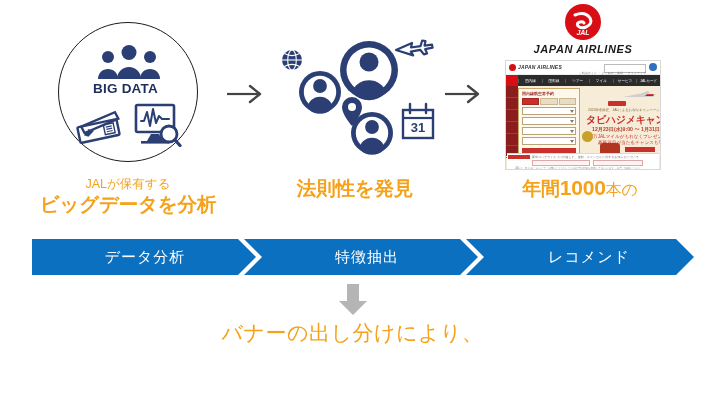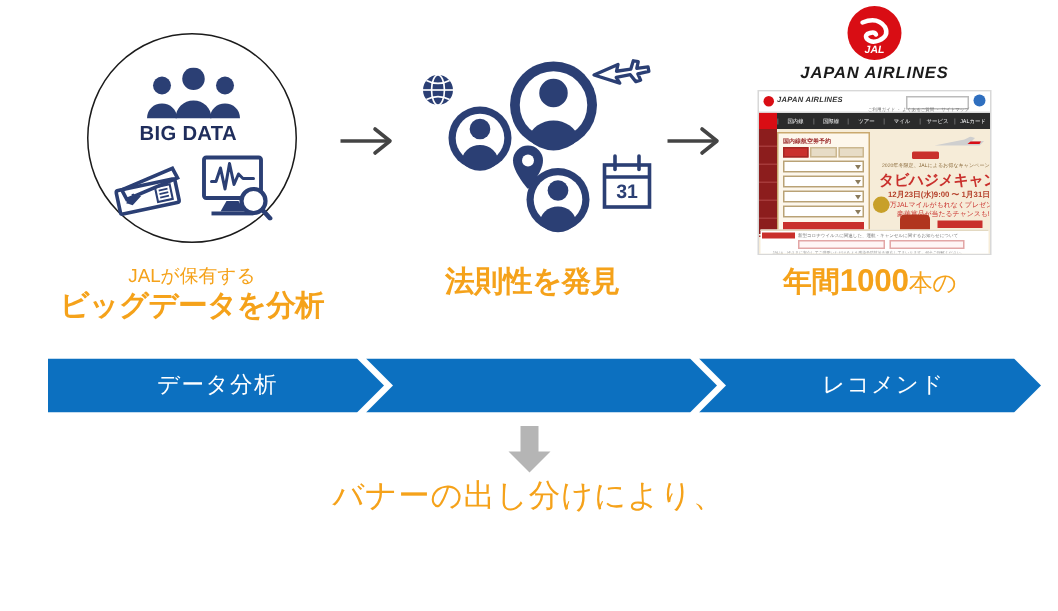--- a/index.html
+++ b/index.html
@@ -461,21 +461,20 @@
   }
 
   
   .conclusion {
     position: absolute;
     left: 0;
     top: 318px;
     width: 705px;
     text-align: center;
     color: #f5a21a;
-    font-family: Liberation Mono, monospace;
   }
   .conclusion .ln1 {
     font-size: 21px;
     line-height: 30px;
     letter-spacing: 0.5px;
   }
   .conclusion .ln2 {
     font-size: 21px;
     line-height: 32px;
     letter-spacing: 0.3px;
@@ -700,20 +699,21 @@
   <div class="process-banner">
     <svg class="pb-svg" width="662" height="36" viewBox="0 0 662 36">
 
       <polygon points="0,0 206,0 224,18 206,36 0,36" fill="#0c70c0"></polygon>
 
       <polygon points="212,0 428,0 446,18 428,36 212,36 230,18" fill="#0c70c0"></polygon>
 
       <polygon points="434,0 644,0 662,18 644,36 434,36 452,18" fill="#0c70c0"></polygon>
     </svg>
     <div class="pb-label l1">データ分析</div>
+    <div class="pb-label l2">特徴抽出</div>
     <div class="pb-label l3">レコメンド</div>
   </div>
 
   <svg class="down-arrow" viewBox="0 0 30 32">
     <polygon points="9,0 21,0 21,17 29,17 15,31 1,17 9,17" fill="#b5b5b5"></polygon>
   </svg>
 
   <div class="conclusion">
     <div class="ln1">バナーの出し分けにより、</div>
   </div>

